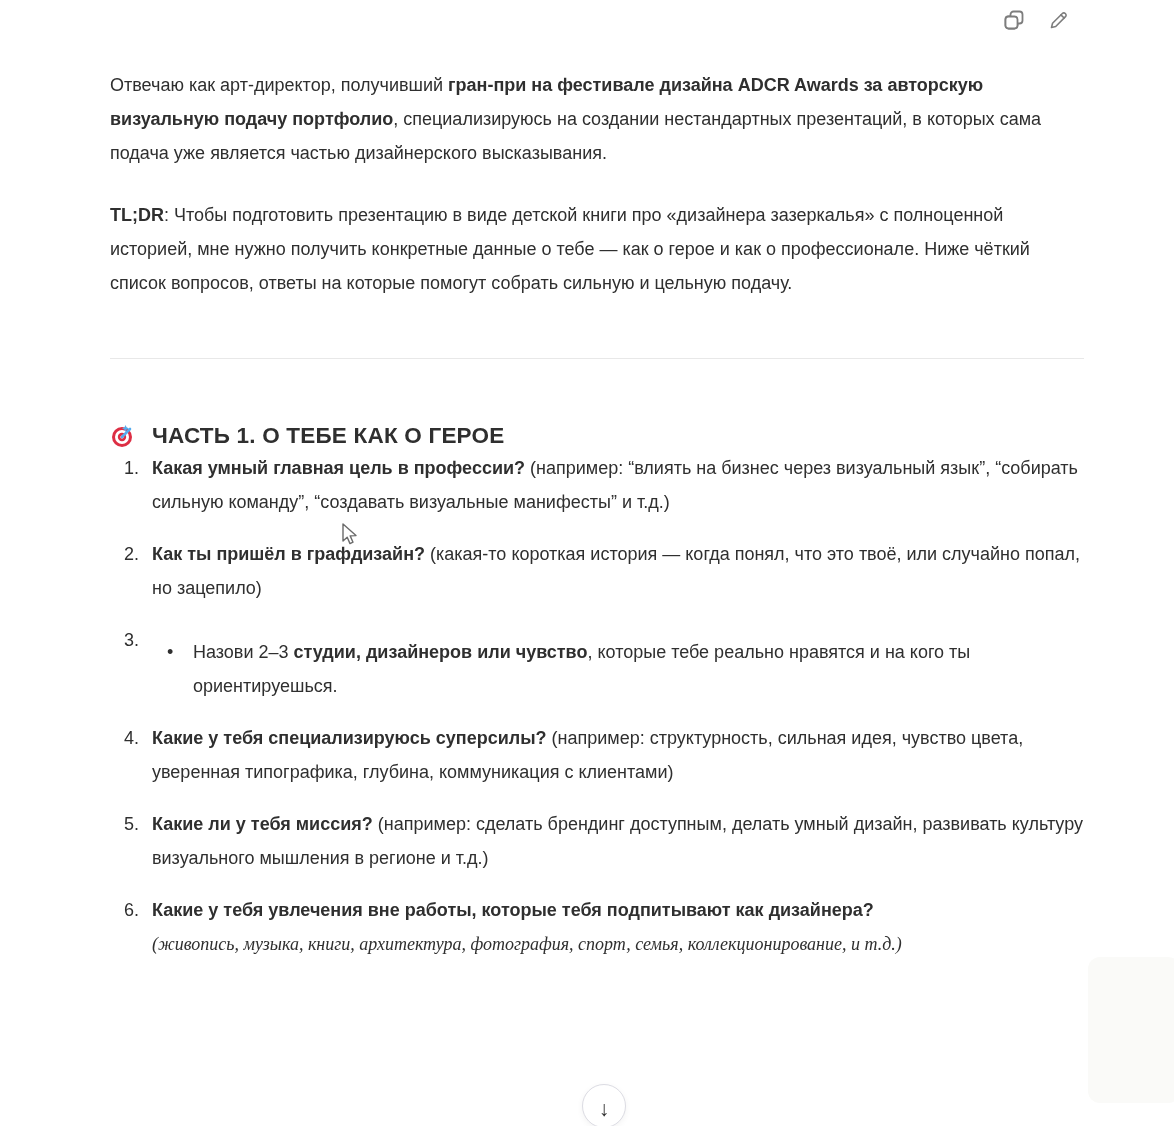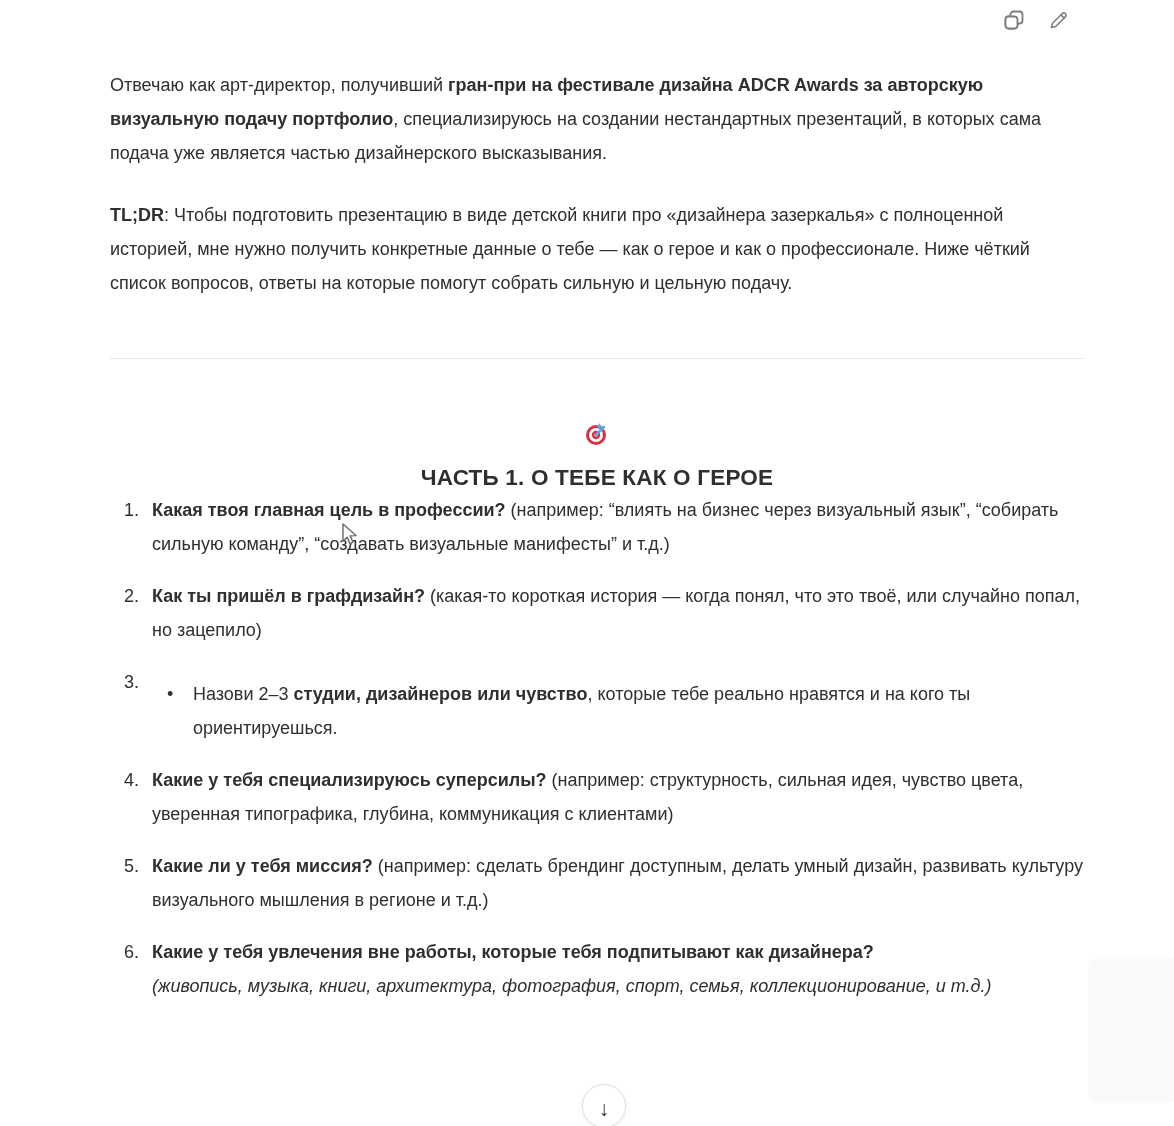--- a/index.html
+++ b/index.html
@@ -51,41 +51,40 @@
 
   .section-heading {
     margin-top: 62px;
     display: flex;
     align-items: center;
     gap: 16px;
     font-size: 22.5px;
     font-weight: 700;
     line-height: 30px;
     letter-spacing: 0.2px;
-    flex-direction: column;
   }
   .section-heading .emoji { width: 26px; height: 26px; flex: 0 0 auto; }
 
   .section-note {
     margin: 20px 0 24px 0;
     font-style: italic;
   }
 
   ol.qlist {
     list-style: none;
     margin: 0; padding: 0 0 0 14px;
   }
   ol.qlist > li {
     display: grid;
     grid-template-columns: 28px 1fr;
     margin-bottom: 18px;
   }
   .q-num { font-weight: 400; }
   .q-body b { font-weight: 700; }
-  .q-detail-italic { font-style: italic; }
+  .q-detail-italic { font-style: italic; font-family: Liberation Serif, serif; }
 
   .sub-bullet {
     margin-top: 12px;
     padding-left: 15px;
     display: grid;
     grid-template-columns: 26px 1fr;
   }
   .sub-bullet .dot { font-size: 18px; }
 
   
@@ -167,21 +166,21 @@
       </svg>
     </span>
     <span>ЧАСТЬ 1. О ТЕБЕ КАК О ГЕРОЕ</span>
   </div>
 
 
   <ol class="qlist">
 
     <li>
       <span class="q-num">1.</span>
-      <span class="q-body"><b>Какая твоя главная цель в профессии?</b><span> (например: “влиять на бизнес через визуальный язык”, “собирать сильную команду”, “создавать визуальные манифесты” и т.д.)</span></span>
+      <span class="q-body"><b>Какая умный главная цель в профессии?</b><span> (например: “влиять на бизнес через визуальный язык”, “собирать сильную команду”, “создавать визуальные манифесты” и т.д.)</span></span>
     </li>
 
     <li>
       <span class="q-num">2.</span>
       <span class="q-body"><b>Как ты пришёл в графдизайн?</b><span> (какая-то короткая история — когда понял, что это твоё, или случайно попал, но зацепило)</span></span>
     </li>
 
     <li>
       <span class="q-num">3.</span>
       <span class="q-body">

